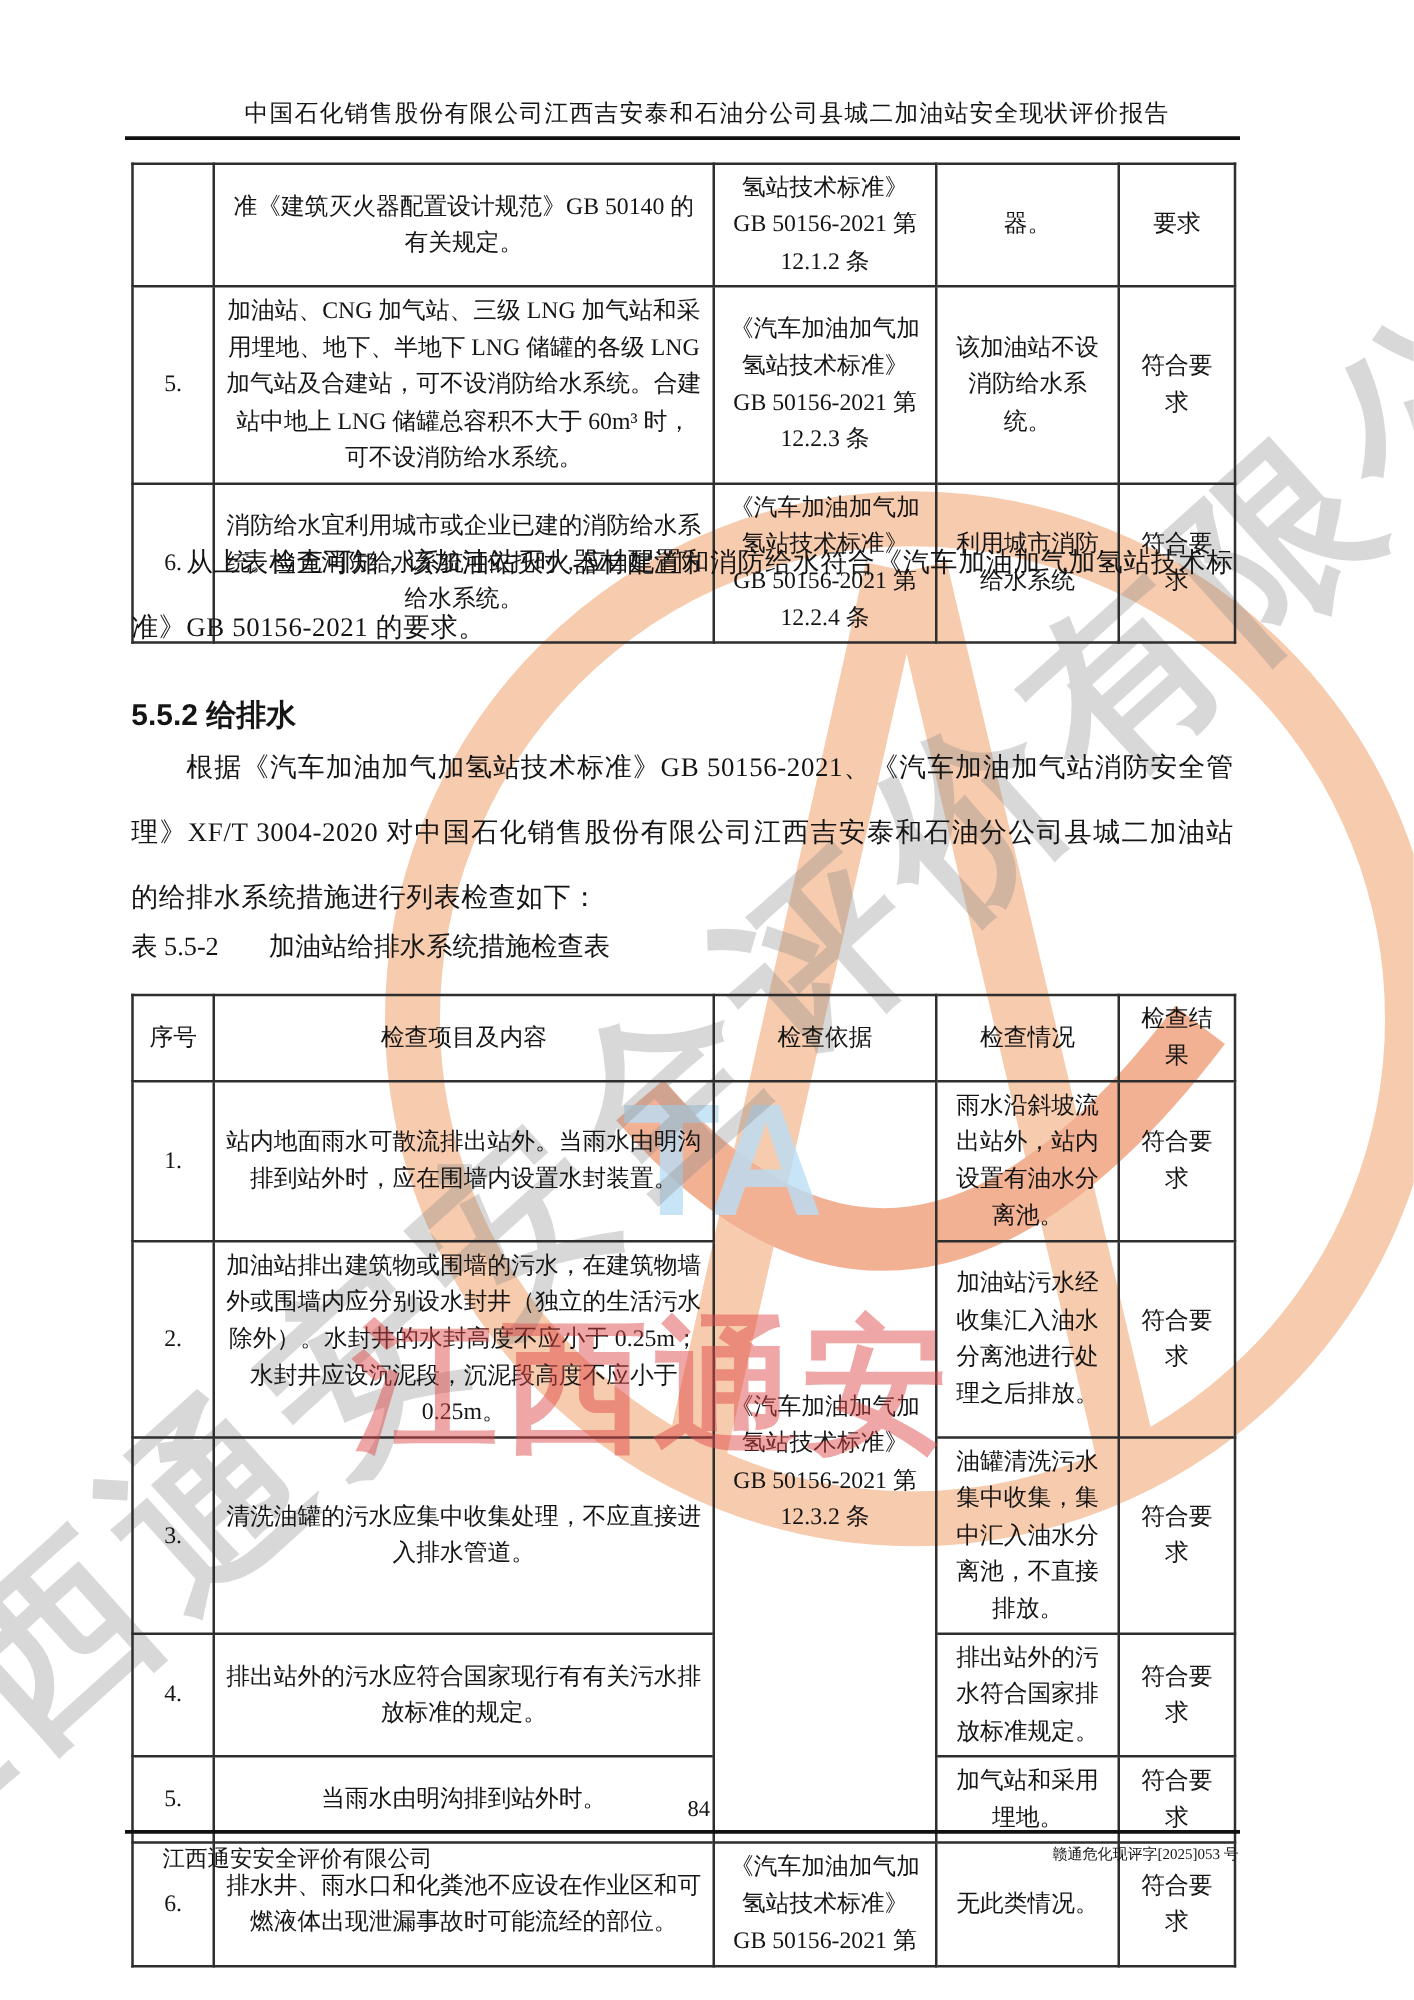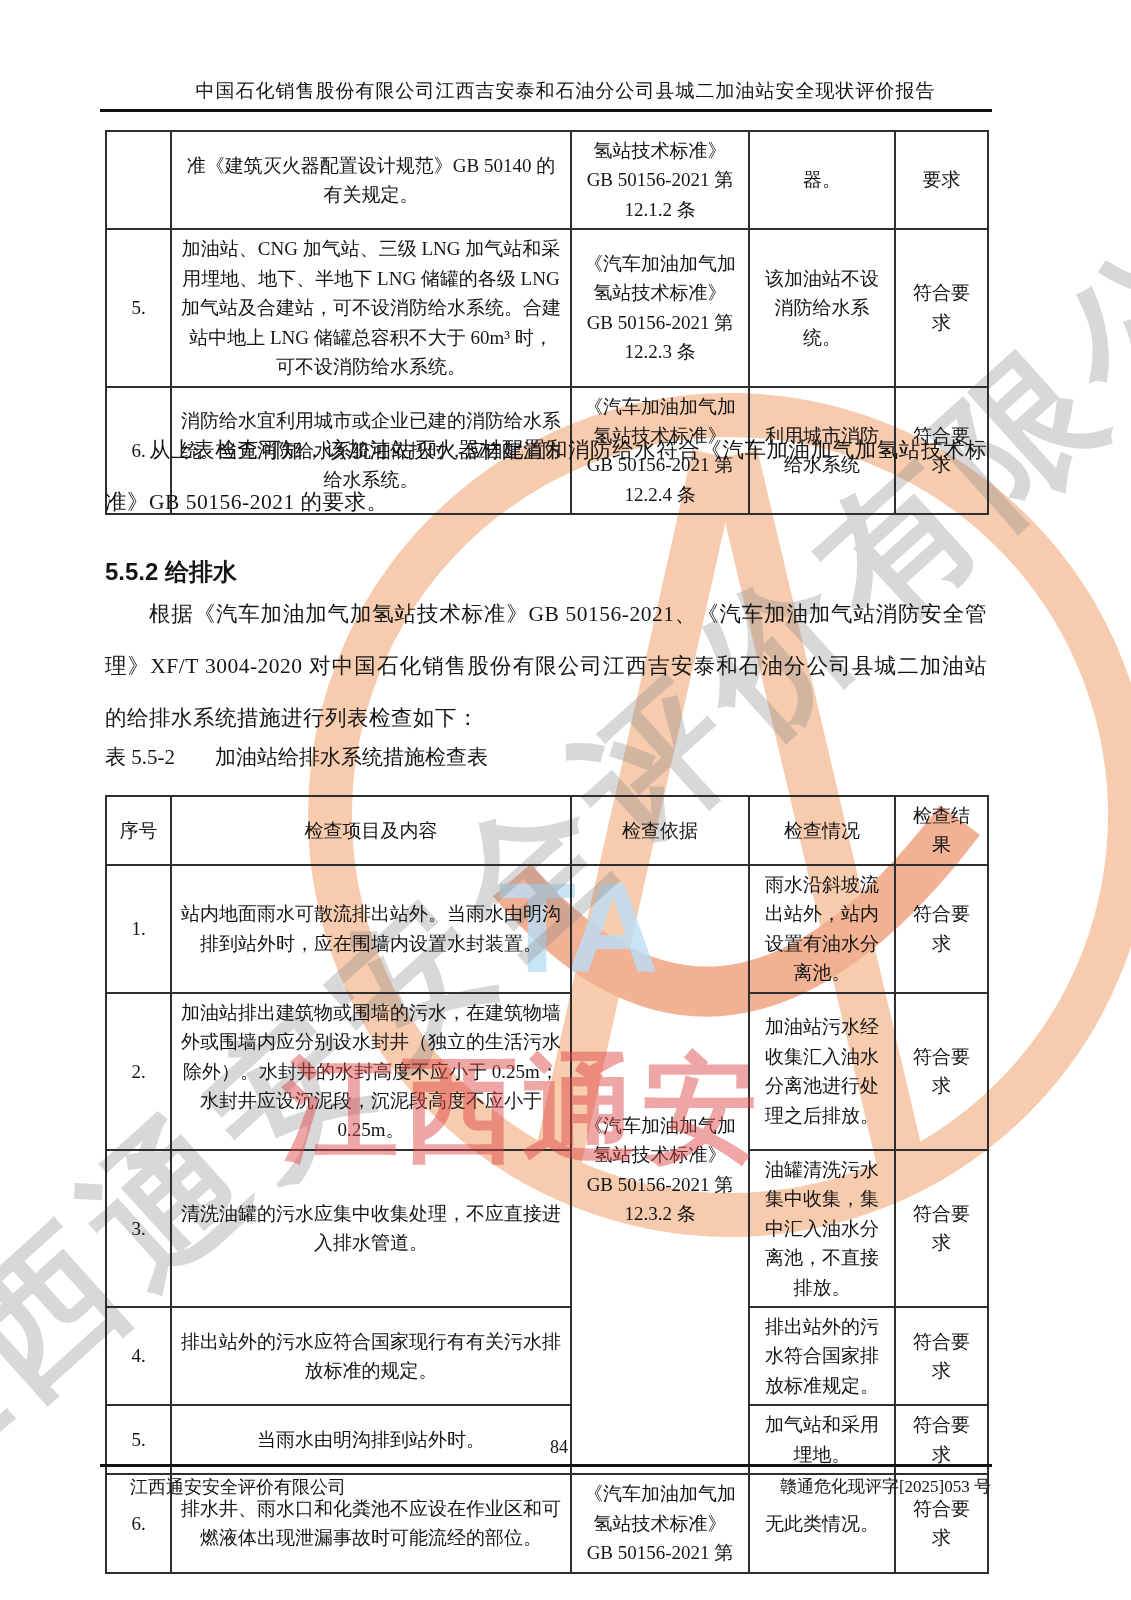--- a/index.html
+++ b/index.html
@@ -30,21 +30,21 @@
     font-size:19px; line-height:1.55; padding:4px 9px; overflow:hidden;
   }
   td.item { padding:4px 12px; }
   .para { left:105px; width:882px; font-size:21.5px; line-height:52px; text-align:justify; text-indent:44px; letter-spacing:0.5px; }
   .heading { left:105px; font-size:24px; font-weight:bold; font-family:"Liberation Sans","DejaVu Sans",sans-serif; }
   .caption { left:105px; width:882px; text-align:left; font-size:21px; }
   .caption .gap { display:inline-block; width:40px; }
   .footer-page { top:1437px; left:0; width:1118px; text-align:center; font-size:18px; }
   .footer-rule { top:1464px; left:100px; width:892px; height:3px; background:#111; }
   .footer-left  { top:1475px; left:130px;  font-size:18px; }
-  .footer-right { top:1475px; right:140px; font-size:17px; }
+  .footer-right { top:1475px; right:140px; font-size:12px; }
 </style>
 </head>
 <body>
 
 <svg id="wm-logo" class="abs" width="1131" height="1600" viewBox="0 0 1131 1600" opacity="0.85">
   <circle cx="730" cy="815" r="400" fill="none" stroke="#f6c2a0" stroke-width="44"></circle>
   <path d="M 716 455 L 556 1168" fill="none" stroke="#f6c2a0" stroke-width="48"></path>
   <path d="M 734 455 L 902 1168" fill="none" stroke="#f6c2a0" stroke-width="48"></path>
   <path d="M 512 880 Q 725 1130 960 820" fill="none" stroke="#f0a481" stroke-width="50"></path>
   <text x="498" y="972" font-size="128" font-weight="bold" fill="#aed7f4" fill-opacity="0.8" font-family="Liberation Sans, DejaVu Sans, sans-serif">TA</text>

